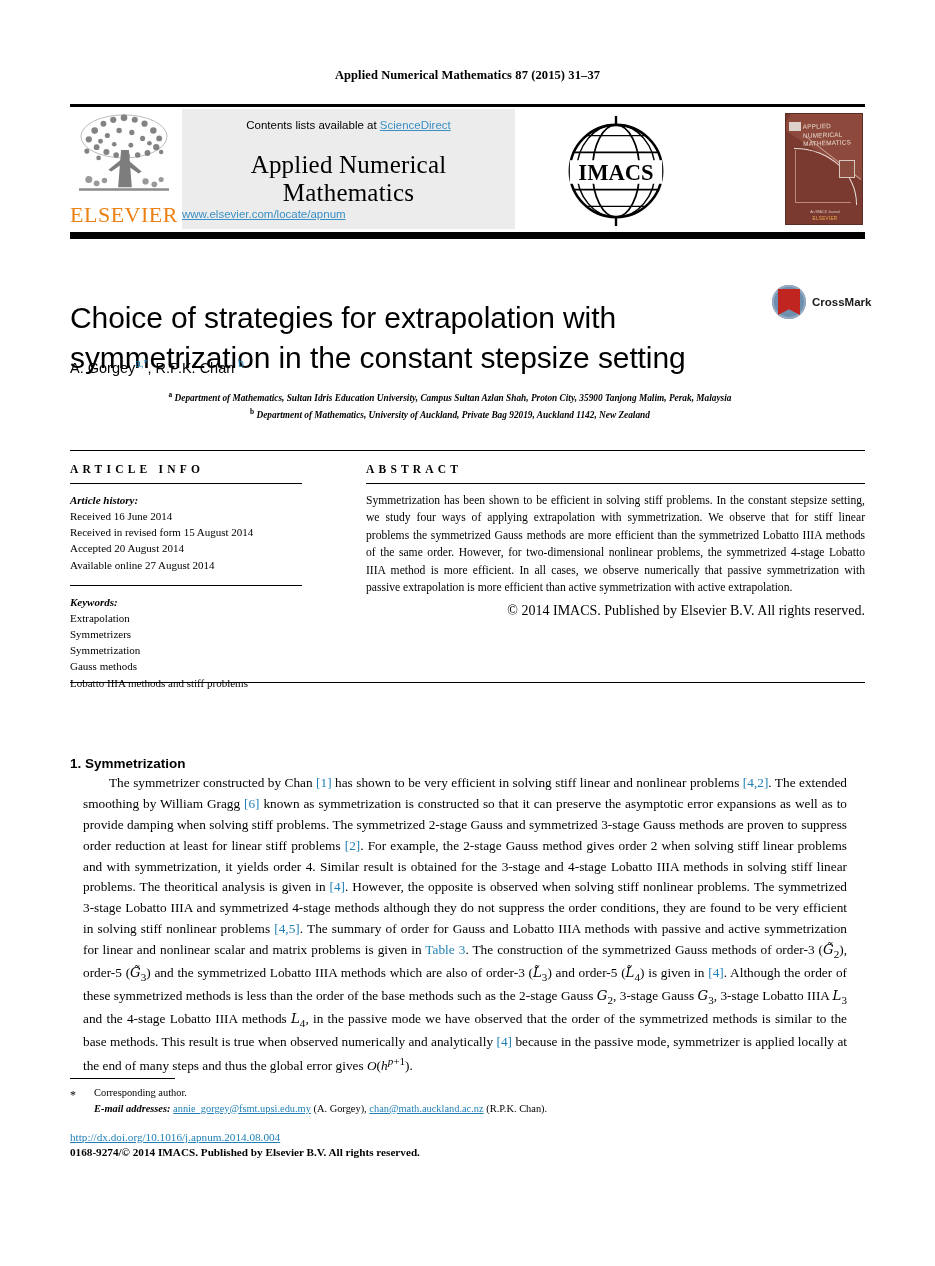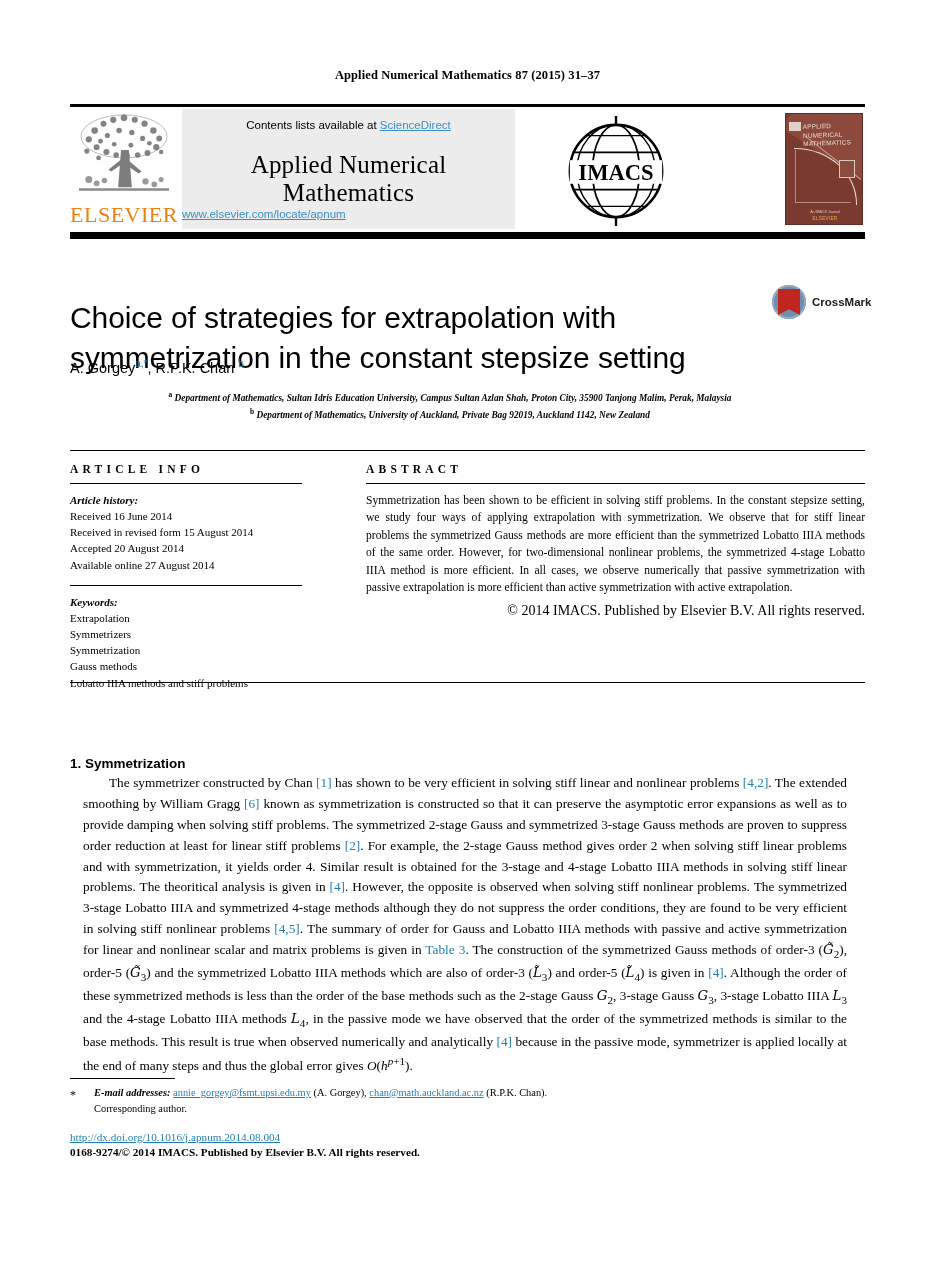--- a/index.html
+++ b/index.html
@@ -608,26 +608,26 @@
 
   <div class="body-head">1. Symmetrization</div>
   <div class="body-text">
     <p>The symmetrizer constructed by Chan <span class="ref">[1]</span> has shown to be very efficient in solving stiff linear and nonlinear problems <span class="ref">[4,2]</span>. The extended smoothing by William Gragg <span class="ref">[6]</span> known as symmetrization is constructed so that it can preserve the asymptotic error expansions as well as to provide damping when solving stiff problems. The symmetrized 2-stage Gauss and symmetrized 3-stage Gauss methods are proven to suppress order reduction at least for linear stiff problems <span class="ref">[2]</span>. For example, the 2-stage Gauss method gives order 2 when solving stiff linear problems and with symmetrization, it yields order 4. Similar result is obtained for the 3-stage and 4-stage Lobatto IIIA methods in solving stiff linear problems. The theoritical analysis is given in <span class="ref">[4]</span>. However, the opposite is observed when solving stiff nonlinear problems. The symmetrized 3-stage Lobatto IIIA and symmetrized 4-stage methods although they do not suppress the order conditions, they are found to be very efficient in solving stiff nonlinear problems <span class="ref">[4,5]</span>. The summary of order for Gauss and Lobatto IIIA methods with passive and active symmetrization for linear and nonlinear scalar and matrix problems is given in <span class="ref">Table 3</span>. The construction of the symmetrized Gauss methods of order-3 (<span class="script">G̃</span><sub>2</sub>), order-5 (<span class="script">G̃</span><sub>3</sub>) and the symmetrized Lobatto IIIA methods which are also of order-3 (<span class="script">L̃</span><sub>3</sub>) and order-5 (<span class="script">L̃</span><sub>4</sub>) is given in <span class="ref">[4]</span>. Although the order of these symmetrized methods is less than the order of the base methods such as the 2-stage Gauss <span class="script">G</span><sub>2</sub>, 3-stage Gauss <span class="script">G</span><sub>3</sub>, 3-stage Lobatto IIIA <span class="script">L</span><sub>3</sub> and the 4-stage Lobatto IIIA methods <span class="script">L</span><sub>4</sub>, in the passive mode we have observed that the order of the symmetrized methods is similar to the base methods. This result is true when observed numerically and analytically <span class="ref">[4]</span> because in the passive mode, symmetrizer is applied locally at the end of many steps and thus the global error gives <span class="math">O</span>(<span class="math">h</span><sup><span class="math">p</span>+1</sup>).</p>
   </div>
 
   <div class="foot-rule"></div>
   <div class="footnote">
     <span class="star">*</span>
     <div class="fn-body">
+      <div>Corresponding author.</div>
       <div>
         <span class="lbl-i">E-mail addresses:</span>
         <a class="ref" href="#">annie_gorgey@fsmt.upsi.edu.my</a>
         <span>(A. Gorgey),</span>
         <a class="ref" href="#">chan@math.auckland.ac.nz</a>
         <span>(R.P.K. Chan).</span>
       </div>
-      <div>Corresponding author.</div>
     </div>
   </div>
   <a class="doi" href="#">http://dx.doi.org/10.1016/j.apnum.2014.08.004</a>
   <div class="issn">0168-9274/© 2014 IMACS. Published by Elsevier B.V. All rights reserved.</div>
 
 </div>
 
 </body></html>

